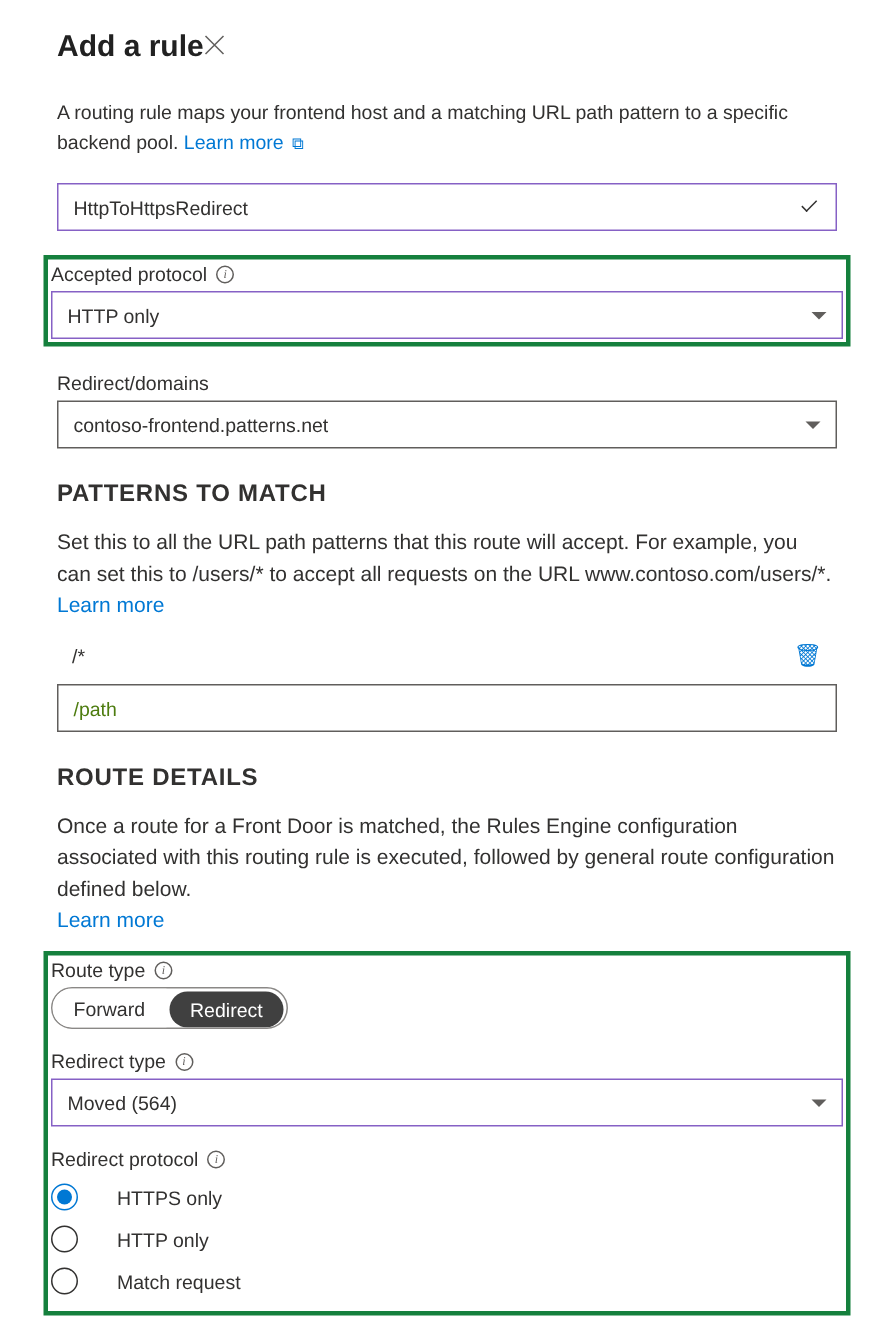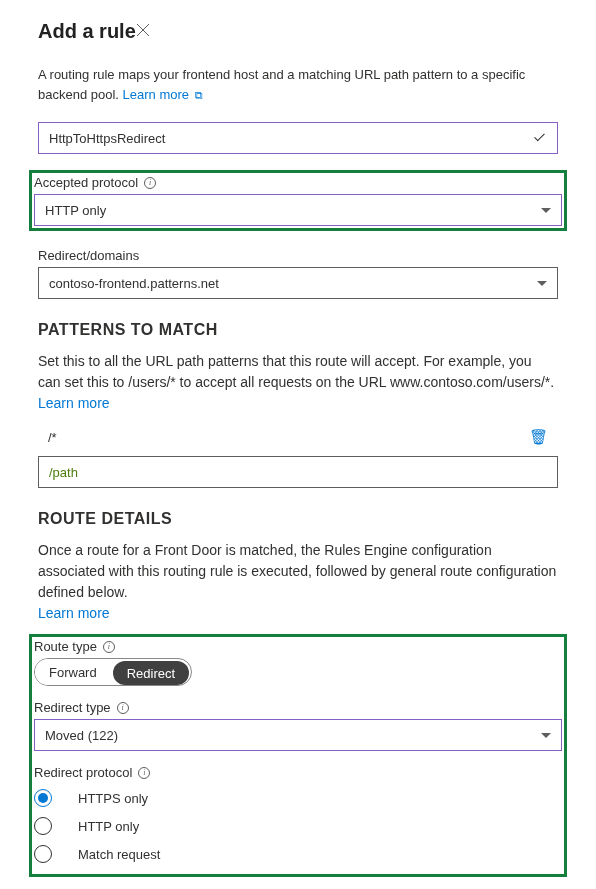--- a/index.html
+++ b/index.html
@@ -258,21 +258,21 @@
       <div class="pill active">Redirect</div>
     </div>
   </div>
 
   <div class="field-block">
     <div class="field-label">
       <span>Redirect type</span>
       <span class="info-icon">i</span>
     </div>
     <div class="dropdown purple">
-      <span>Moved (122)</span>
+      <span>Moved (564)</span>
       <span class="chevron-down"></span>
     </div>
   </div>
 
   <div class="field-block" style="margin-bottom:4px;">
     <div class="field-label">
       <span>Redirect protocol</span>
       <span class="info-icon">i</span>
     </div>
     <div class="radio-row">

